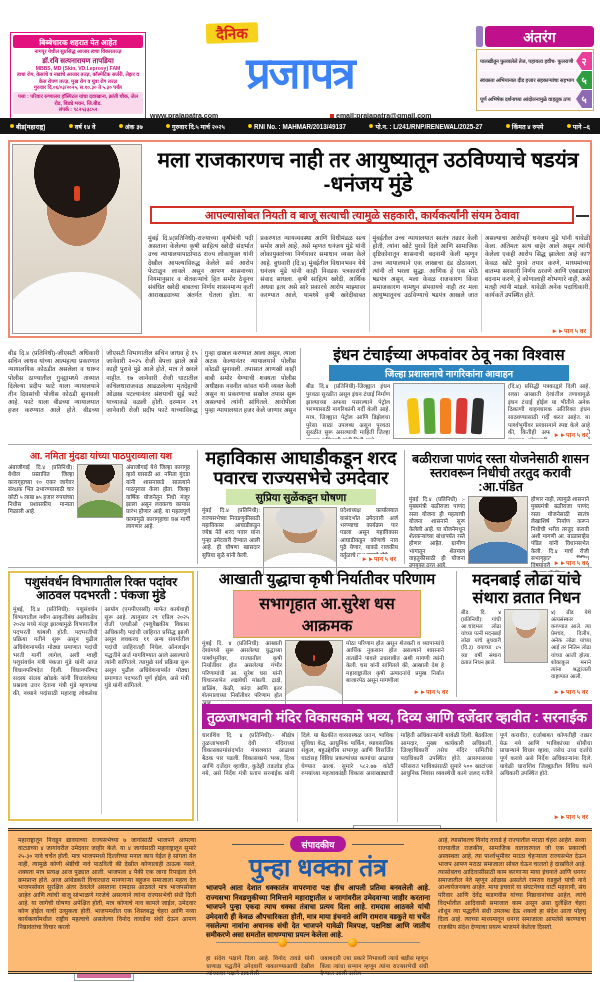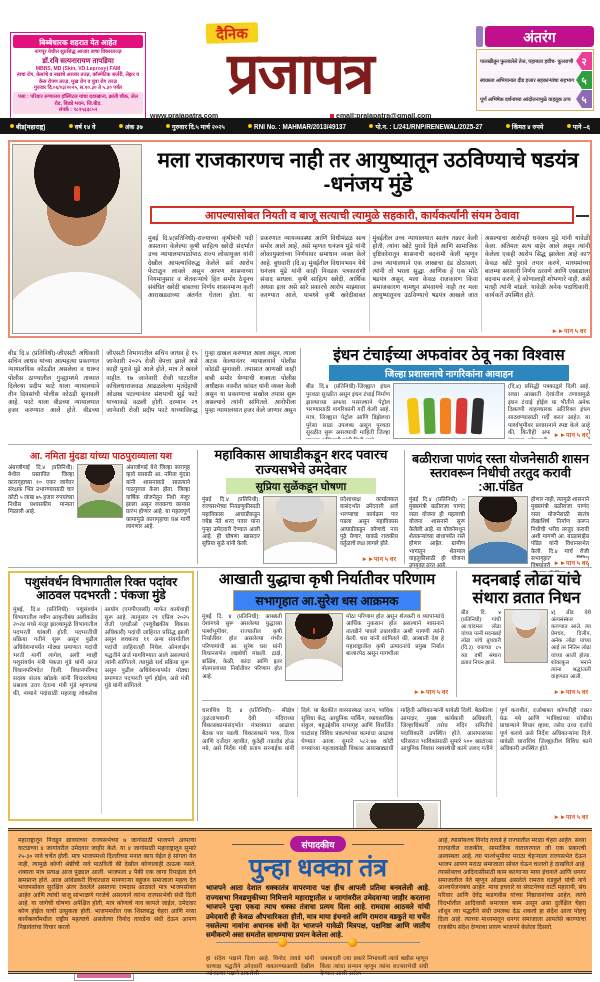--- a/index.html
+++ b/index.html
@@ -15,21 +15,21 @@
   .hrule{position:absolute;border-top:1px solid #aaa;height:0;}
   .cont{position:absolute;right:4px;bottom:1px;color:#e1541e;font-size:6.4px;font-weight:bold;background:#fff;padding-left:3px;}
   
   .adbox{left:10px;top:32px;width:136px;height:88px;border:1.5px solid #e3117e;background:#fff;padding:2px;box-sizing:border-box;}
   .ad-title{background:#e3117e;color:#fff;font-size:7.5px;font-weight:bold;text-align:center;padding:1.5px 0;border-radius:2px;}
   .ad-line{font-size:5.1px;color:#c4127c;text-align:center;line-height:1.3;font-weight:bold;}
   .ad-doc{font-size:7px;font-weight:800;color:#a50c68;text-align:center;margin-top:1px;}
   .ad-strip{background:#fbd9ec;border-radius:2px;margin-top:1px;padding:1px;}
   .ribbon{left:206px;top:23px;background:#f7d21c;color:#d9261c;font-size:15px;font-weight:800;
           padding:0 10px;border-radius:2px;transform:rotate(-2deg);}
-  .logo{left:140px;top:36px;width:320px;height:76px;font-size:57px;font-weight:800;color:#7f1d1d;
+  .logo{left:140px;top:36px;width:320px;height:76px;font-size:43px;font-weight:800;color:#3b82f6;
         text-align:center;line-height:74px;letter-spacing:-2px;overflow:hidden;}
   .weburl{left:150px;top:112px;font-size:7px;font-weight:bold;color:#222;}
   .mailurl{left:330px;top:112px;font-size:7px;font-weight:bold;color:#222;}
   .sq{display:inline-block;width:4px;height:4px;background:#d9261c;margin-right:2px;}
   .ant{left:476px;top:26px;width:118px;}
   .ant-head{display:flex;align-items:stretch;}
   .ant-bar{width:7px;background:#9a7cc0;border-radius:2px;margin-right:2px;}
   .ant-title{flex:1;background:#c0108c;color:#fff;font-size:14px;font-weight:800;text-align:center;
              border-radius:4px;padding:1px 0;}
   .ant-items{border:1px solid #d8b05a;background:#fff;margin-top:2px;padding:1px;}
@@ -54,21 +54,21 @@
   .tilak::after{content:"";position:absolute;left:48%;top:22%;width:4%;height:8%;background:#d42;border-radius:2px;}
   .fuel{position:relative;border:1px solid #999;background:linear-gradient(180deg,#eaf3fb,#ffffff);overflow:hidden;}
   .nz{position:absolute;bottom:4px;width:11px;height:36px;border-radius:4px 4px 2px 2px;}
   
   .leadbox{left:8px;top:140px;width:584px;height:198px;border:2px solid #ef8a70;box-sizing:border-box;}
   .subbar{background:#d43227;padding:2px;}
   .subbar-in{background:#fff;color:#c5201f;font-size:11px;font-weight:800;text-align:center;line-height:14px;}
   .bluebar{background:#2e86c1;color:#fff;font-size:9.5px;font-weight:800;text-align:center;padding:1.5px 0;margin:2px auto;}
   .redsub{color:#d01f1f;font-size:9.5px;font-weight:800;text-align:center;margin:1px 0;}
   .greenpill{background:#cfe7ad;color:#111;font-size:10.5px;font-weight:800;text-align:center;margin:1px auto;padding:1px 0;}
-  .yellowpill{background:#3b82f6;border:1px solid #caa83d;color:#111;font-size:12px;font-weight:800;
+  .yellowpill{background:#fca5a5;border:1px solid #caa83d;color:#111;font-size:16px;font-weight:800;
               text-align:center;margin:2px auto;padding:1px 0;}
   .magbar{background:linear-gradient(180deg,#c question 0,#b0169a);background:#b0169a;color:#fff;font-size:14px;
           font-weight:800;text-align:center;padding:3px 0;}
   .ybox{border:2px solid #e2c14d;box-sizing:border-box;padding:3px;}
   .frow{display:flex;gap:3px;margin-top:2px;}
   
   .edbox{left:8px;top:828px;width:584px;height:146px;background:#fdba74;border-top:3px double #333;
          border-bottom:3px double #333;box-sizing:border-box;}
   .edrow{display:flex;align-items:center;justify-content:center;gap:6px;margin-top:3px;}
   .edline{width:52px;border-top:1.5px solid #555;}
@@ -205,21 +205,21 @@
   <div class="abs" style="left:8px;top:448px;width:186px;height:116px;">
     <div class="redsub">आ. नमिता मुंदडा यांच्या पाठपुराव्याला यश</div>
     <div class="frow">
       <div class="bodytxt" style="width:66px;height:70px;font-size:5.6px;">अंबाजोगाई दि.४ (प्रतिनिधी): येथील प्रस्तावित जिल्हा कारागृहाच्या १० एकर जागेवर संरक्षक भिंत उभारण्यासाठी चार कोटी ५ लाख ७५ हजार रुपयांच्या निधीस प्रशासकीय मान्यता मिळाली आहे.</div>
       <div class="pph" style="width:46px;height:54px;--shirt:#6f9c4a;--hair:#231a15;--skin:#c08a62;"></div>
       <div class="bodytxt" style="width:64px;height:70px;font-size:5.6px;">अंबाजोगाई येथे जिल्हा कारागृह व्हावे यासाठी आ. नमिता मुंदडा यांनी शासनाकडे सातत्याने पाठपुरावा केला होता. जिल्हा वार्षिक योजनेतून निधी मंजूर झाला असून लवकरच कामास प्रारंभ होणार आहे. या महत्वपूर्ण कामामुळे कारागृहाचा प्रश्न मार्गी लागणार आहे.</div>
     </div>
   </div>
   <div class="vrule" style="left:197px;top:450px;height:114px;"></div>
   <div class="abs" style="left:202px;top:448px;width:198px;height:116px;">
-    <div class="hl" style="font-size:13px;text-align:center;">महाविकास आघाडीकडून शरद पवारच राज्यसभेचे उमदेवार</div>
+    <div class="hl" style="font-size:18px;text-align:center;">महाविकास आघाडीकडून शरद पवारच राज्यसभेचे उमदेवार</div>
     <div class="greenpill" style="width:150px;">सुप्रिया सुळेंकडून घोषणा</div>
     <div class="frow">
       <div class="bodytxt" style="width:58px;height:68px;font-size:5.6px;">मुंबई दि.४ (प्रतिनिधी): राज्यसभेच्या निवडणुकीसाठी महाविकास आघाडीकडून ज्येष्ठ नेते शरद पवार यांना पुन्हा उमेदवारी देण्यात आली आहे. ही घोषणा खासदार सुप्रिया सुळे यांनी केली.</div>
       <div class="pph" style="width:74px;height:68px;--hair:#d8d8d8;--shirt:#fdfdfd;--skin:#b98a66;"></div>
       <div class="bodytxt" style="width:58px;height:68px;font-size:5.6px;">प्रदेशाध्यक्ष कार्यालयात यासंदर्भात उमेदवारी अर्ज भरण्याचा कार्यक्रम पार पडला असून महाविकास आघाडीकडून कोणाचे नाव पुढे येणार, याकडे राजकीय वर्तुळाचे लक्ष लागले होते.</div>
     </div>
     <span class="cont">►►पान ५ वर</span>
   </div>
   <div class="vrule" style="left:404px;top:450px;height:114px;"></div>
   <div class="abs" style="left:409px;top:452px;width:183px;height:116px;">
@@ -255,20 +255,21 @@
     <div class="frow">
       <div class="bodytxt" style="width:40px;height:82px;font-size:5.4px;">बीड दि. ४ (प्रतिनिधी): गांधी आ.चांदमल लोढा यांच्या पत्नी मदनबाई लोढा यांचे बुधवारी (दि.३) वयाच्या ८५ व्या वर्षी संथारा व्रतात निधन झाले.</div>
       <div class="pph" style="width:44px;height:54px;--hair:#e9e9e9;--shirt:#d8cfc4;--skin:#c09270;"></div>
       <div class="bodytxt" style="width:40px;height:82px;font-size:5.4px;">४) बीड येथे अंत्यसंस्कार करण्यात आले. त्या प्रेमचंद, दिलीप, अनेक लोढा यांच्या आई तर नितिन लोढा यांच्या आजी होत्या. शोकाकुल मनाने त्यांना श्रद्धांजली वाहण्यात आली.</div>
     </div>
     <span class="cont">►►पान ५ वर</span>
   </div>
   <div class="hrule" style="left:202px;top:700px;width:390px;"></div>
 
   <div class="abs" style="left:202px;top:704px;width:390px;height:118px;">
+    <div class="magbar">तुळजाभवानी मंदिर विकासकामे भव्य, दिव्य आणि दर्जेदार व्हावीत : सरनाईक</div>
     <div style="position:relative;margin-top:3px;">
       <div class="bodytxt cols4" style="height:90px;font-size:5.8px;">धाराशिव दि. ४ (प्रतिनिधी):- श्रीक्षेत्र तुळजाभवानी देवी मंदिराच्या विकासकामांसंदर्भात मंत्रालयात आढावा बैठक पार पडली. विकासकामे भव्य, दिव्य आणि दर्जेदार व्हावीत, कुठेही तडजोड होऊ नये, असे निर्देश मंत्री प्रताप सरनाईक यांनी दिले. या बैठकीत वारसास्थळ जतन, भाविक सुविधा केंद्र, आधुनिक पार्किंग, व्यावसायिक संकुल, बहुउद्देशीय सभागृह आणि विसर्जित घाटांसह विविध प्रकल्पांच्या कामांचा आढावा घेण्यात आला. सुमारे ५८२.७७ कोटी रुपयांच्या महत्वाकांक्षी विकास आराखड्याची माहिती अधिकाऱ्यांनी यावेळी दिली. बैठकीला आमदार, मुख्य कार्यकारी अधिकारी, जिल्हाधिकारी तसेच मंदिर समितीचे पदाधिकारी उपस्थित होते. आसपासच्या परिसरात भाविकांसाठी सुमारे ५०० खाटांच्या आधुनिक निवास व्यवस्थेची कामे जलद गतीने पूर्ण करावीत, दर्जाबाबत कोणतीही तक्रार येऊ नये आणि भाविकांच्या सोयीचा प्राधान्याने विचार व्हावा, तसेच उच्च दर्जाचे पूर्ण करावे असे निर्देश अधिकाऱ्यांना दिले. यावेळी धाराशिव जिल्ह्यातील विविध कामे अधिकारी उपस्थित होते.</div>
       <div class="abs pph" style="left:152px;top:4px;width:86px;height:82px;--shirt:#6b6f79;--hair:#2a211b;--skin:#b9835f;border:2px solid #fff;outline:1px solid #999;"></div>
     </div>
     <span class="cont">►►पान ५ वर</span>
   </div>
 
   <div class="abs edbox">
     <div class="abs bodytxt" style="left:10px;top:6px;width:178px;height:130px;font-size:6px;">महाराष्ट्रातून निवडून द्यावयाच्या राज्यसभेच्या ७ जागांसाठी भाजपने आपल्या वाट्याच्या ४ जागांवरील उमेदवार जाहीर केले. या ४ जागांसाठी महाराष्ट्रातून सुमारे २५-३० नावे चर्चेत होती. मात्र भाजपमध्ये दिल्लीच्या मनात काय येईल हे सांगता येत नाही, त्यामुळे कोणी श्रेष्ठींची नावे पाठविली की देखील कोणालाही ठाऊक नसते, शक्यता मात्र प्रत्यक्ष आज पुढ्यात आली. भाजपला ४ पैकी एक जागा रिपाइंला देणे क्रमप्राप्त होते. आज आंबेडकरी विचारधारा मानणाऱ्या बहुजन समाजाला महत्व देत भाजपसोबत सुरक्षित अंतर ठेवलेले असताना रामदास आठवले मात्र भाजपसोबत आहेत आणि त्यांची बाजू सांभाळणे गरजेचे असल्याने त्यांना राज्यसभेची संधी दिली आहे. या जागेची घोषणा अपेक्षित होती, मात्र कोणाचे नाव कापले जाईल, उमेदवार कोण होईल याची उत्सुकता होती. भाजपमधील एक शिस्तबद्ध चेहरा आणि नव्या कार्यकर्त्यांमधील राष्ट्रीय महत्वाचे असलेल्या विनोद तावडेंना संधी देऊन आपण निष्ठावंतांचा विचार करतो</div>
     <div class="abs" style="left:198px;top:2px;width:224px;">

